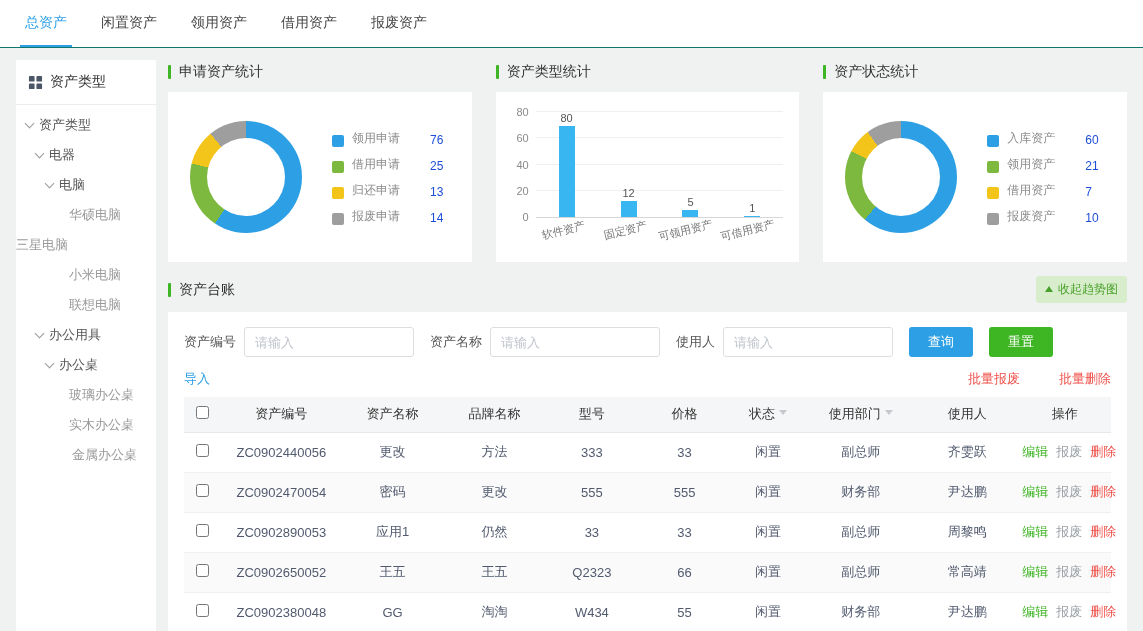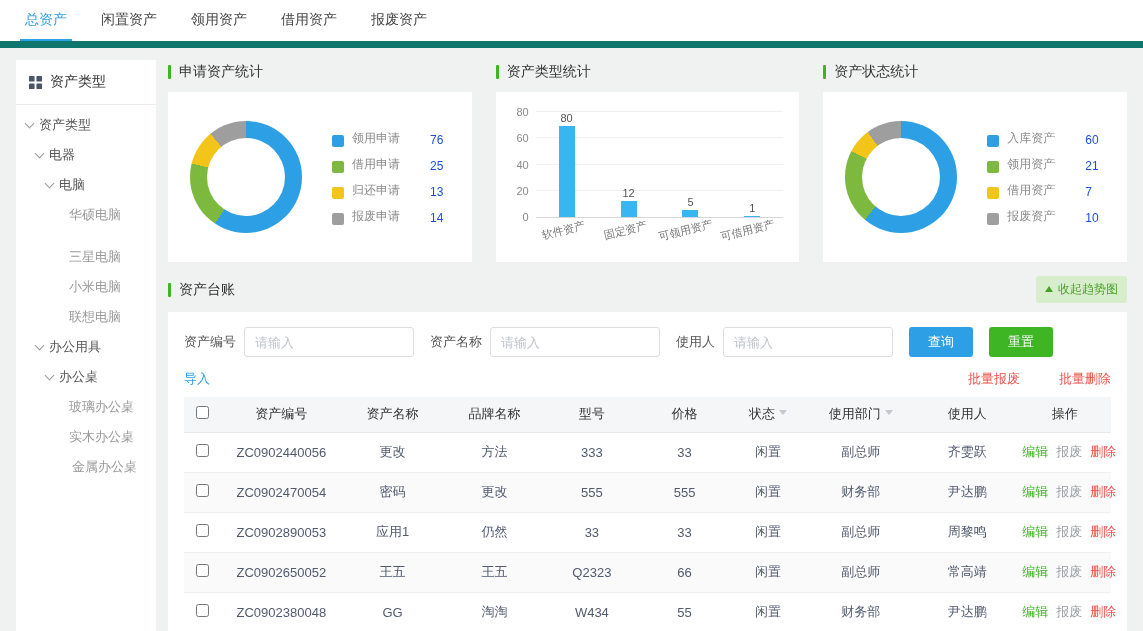--- a/index.html
+++ b/index.html
@@ -5,21 +5,21 @@
   * { box-sizing: border-box; margin: 0; padding: 0; }
   html,body { width:1143px; height:631px; }
   body {
     overflow:hidden; background:#f0f1f1;
     font-family:"Liberation Sans","DejaVu Sans",sans-serif;
     -webkit-font-smoothing:antialiased;
   }
   a { text-decoration:none; cursor:pointer; }
 
   
-  .tabbar { background:#fff; border-bottom:7px solid #0f766e; display:flex; height:48px; align-items:stretch; }
+  .tabbar { background:#fff; border-bottom:1px solid #0f766e; display:flex; height:48px; align-items:stretch; }
   .tab { display:flex; align-items:center; padding:0 5px; margin-left:24px; font-size:14px; color:#454545;
          cursor:pointer; border-bottom:2px solid transparent; }
   .tab:first-child { margin-left:20px; }
   .tab.active { color:#2d9fe4; border-bottom-color:#2d9fe4; }
 
   
   .layout { display:flex; gap:12px; padding:12px 16px 0; height:583px; align-items:stretch; }
   .sidebar { width:140px; flex:none; background:#fff; }
   .main { flex:1; min-width:0; display:flex; flex-direction:column; }
 
@@ -129,21 +129,21 @@
           <span class="caret"></span>
           <span class="tree-label">电器</span>
         </div>
         <div class="tree-item expandable" style="padding-left: 30px;">
           <span class="caret"></span>
           <span class="tree-label">电脑</span>
         </div>
         <div class="tree-item" style="padding-left: 53px;">
           <span class="tree-label">华硕电脑</span>
         </div>
-        <div class="tree-item" style="padding-left: 53px; margin-top: 12px;">
+        <div class="tree-item" style="">
           <span class="tree-label">三星电脑</span>
         </div>
         <div class="tree-item" style="padding-left: 53px;">
           <span class="tree-label">小米电脑</span>
         </div>
         <div class="tree-item" style="padding-left: 53px;">
           <span class="tree-label">联想电脑</span>
         </div>
         <div class="tree-item expandable" style="padding-left: 20px;">
           <span class="caret"></span>

